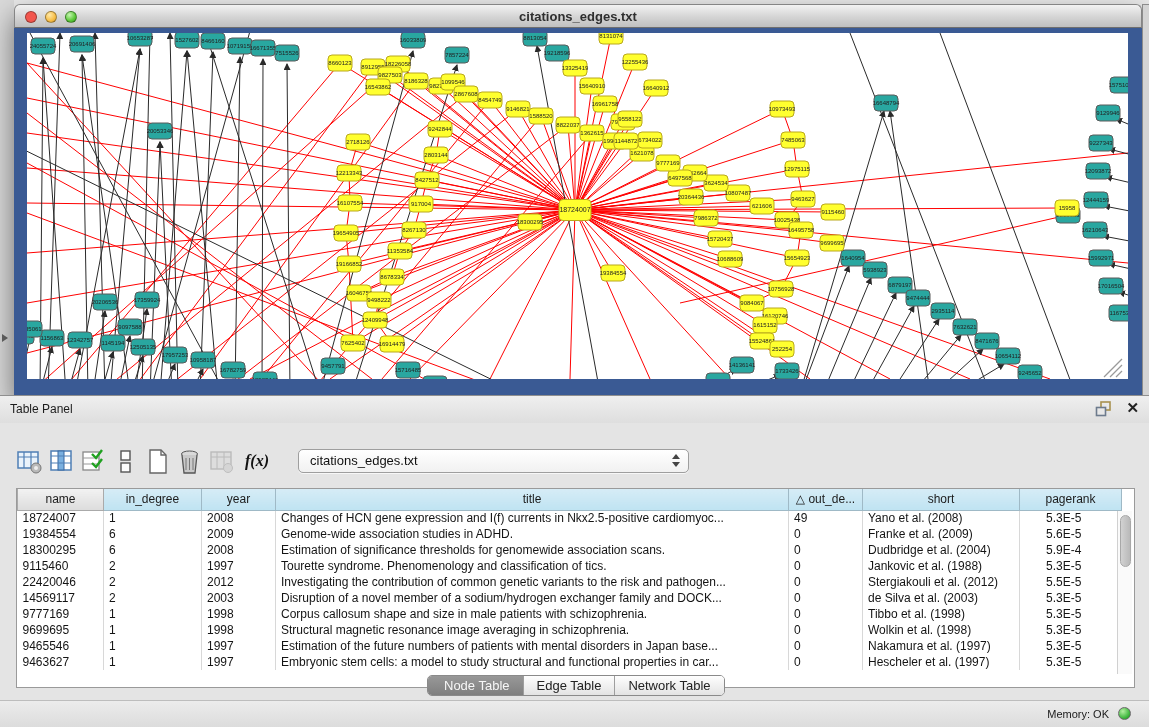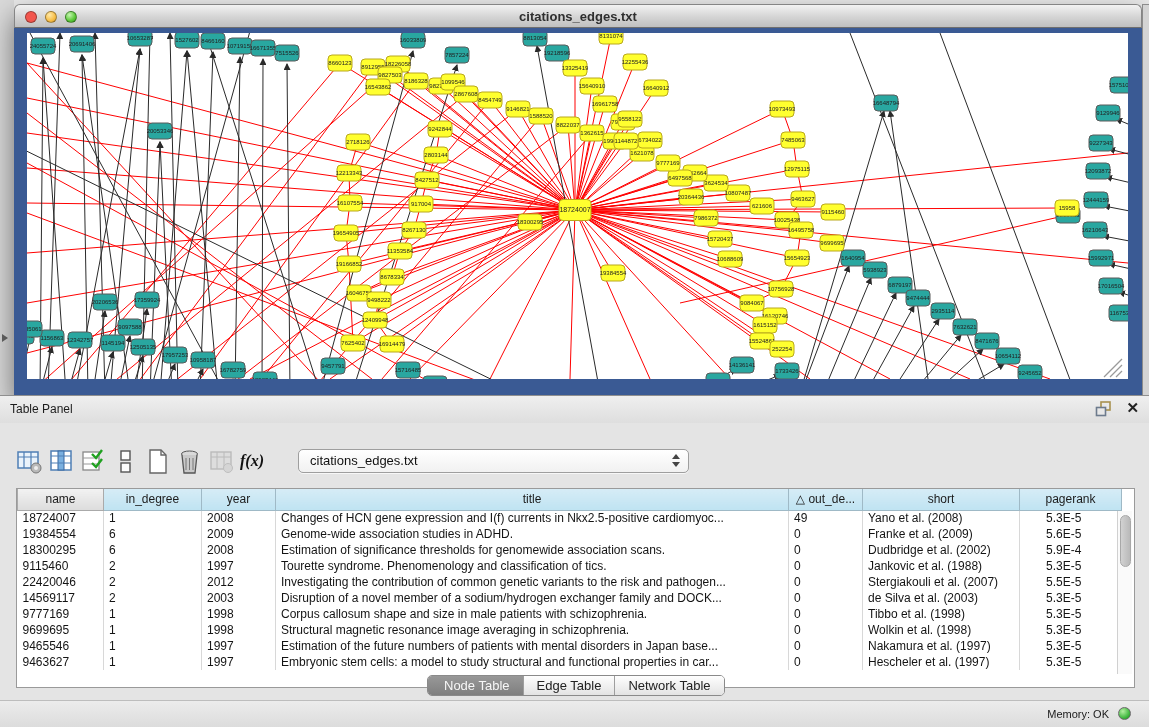--- a/index.html
+++ b/index.html
@@ -35,21 +35,21 @@
   #table-panel { position:absolute; left:0; top:395px; width:1149px; height:305px;
     background:#e4e4e4; border-top:1px solid #8f8f8f; }
   #panel-titlebar { position:relative; height:27px; background:linear-gradient(#efefef,#dedede); }
   #panel-title { position:absolute; left:10px; top:6px; font-size:12px; color:#1c1c1c; }
   #panel-float { position:absolute; right:36px; top:5px; width:18px; height:16px; cursor:pointer; }
   #panel-close { position:absolute; right:10px; top:3px; font-size:15px; font-weight:bold; color:#222; cursor:pointer; }
 
   #panel-toolbar { position:absolute; left:16px; top:48px; height:34px; display:flex; align-items:center; }
   .tb-icon { width:27px; height:27px; margin-right:5px; display:flex; align-items:center; justify-content:center; cursor:pointer; }
   .fx { font-family:"Liberation Serif", serif; font-style:italic; font-weight:bold; font-size:16px; color:#111;
-        width:34px; margin-right:8px; cursor:pointer; }
+        width:34px; text-align:center; margin-right:8px; cursor:pointer; }
   #net-combo { position:relative; width:391px; height:24px; margin-left:16px; border:1px solid #9e9e9e; border-radius:5px;
     background:linear-gradient(#ffffff,#f1f1f1); box-shadow:0 1px 0 rgba(255,255,255,.7);
     font-size:13px; color:#111; line-height:22px; padding-left:11px; cursor:pointer; }
   #combo-arrows { position:absolute; right:7px; top:4px; width:9px; height:16px; }
   #combo-arrows .up { width:0;height:0;border-left:4px solid transparent;border-right:4px solid transparent;border-bottom:5px solid #444; margin-bottom:3px; }
   #combo-arrows .dn { width:0;height:0;border-left:4px solid transparent;border-right:4px solid transparent;border-top:5px solid #444; }
 
   #table-wrap { position:absolute; left:16px; top:92px; width:1119px; height:200px;
     background:#ffffff; border:1px solid #9a9a9a; overflow:hidden; }
   #node-table { border-collapse:collapse; table-layout:fixed; width:1104px; }
@@ -900,39 +900,39 @@
             <td>0</td>
             <td class="center">Franke et al. (2009)</td>
             <td class="pad">5.6E-5</td>
           </tr>
           <tr>
             <td>18300295</td>
             <td>6</td>
             <td>2008</td>
             <td>Estimation of significance thresholds for genomewide association scans.</td>
             <td>0</td>
-            <td class="center">Dudbridge et al. (2002)</td>
+            <td class="center">Dudbridge et al. (2004)</td>
             <td class="pad">5.9E-4</td>
           </tr>
           <tr>
             <td>9115460</td>
             <td>2</td>
             <td>1997</td>
             <td>Tourette syndrome. Phenomenology and classification of tics.</td>
             <td>0</td>
             <td class="center">Jankovic et al. (1988)</td>
             <td class="pad">5.3E-5</td>
           </tr>
           <tr>
             <td>22420046</td>
             <td>2</td>
             <td>2012</td>
             <td>Investigating the contribution of common genetic variants to the risk and pathogen...</td>
             <td>0</td>
-            <td class="center">Stergiakouli et al. (2007)</td>
+            <td class="center">Stergiakouli et al. (2012)</td>
             <td class="pad">5.5E-5</td>
           </tr>
           <tr>
             <td>14569117</td>
             <td>2</td>
             <td>2003</td>
             <td>Disruption of a novel member of a sodium/hydrogen exchanger family and DOCK...</td>
             <td>0</td>
             <td class="center">de Silva et al. (2003)</td>
             <td class="pad">5.3E-5</td>

